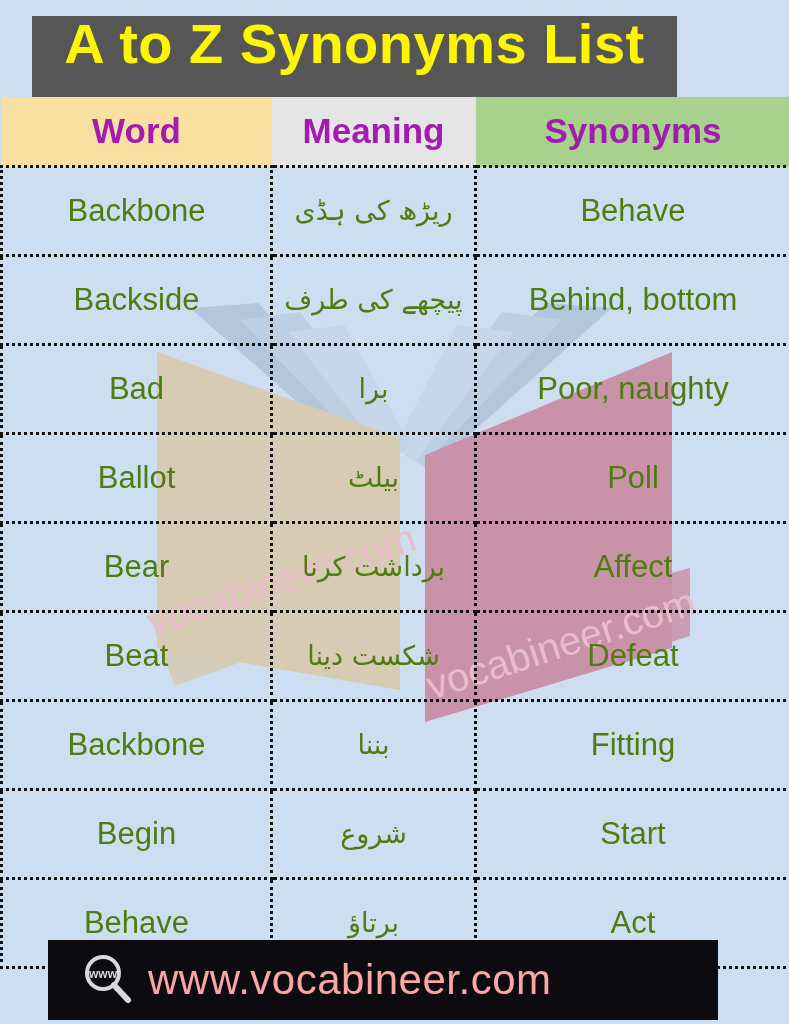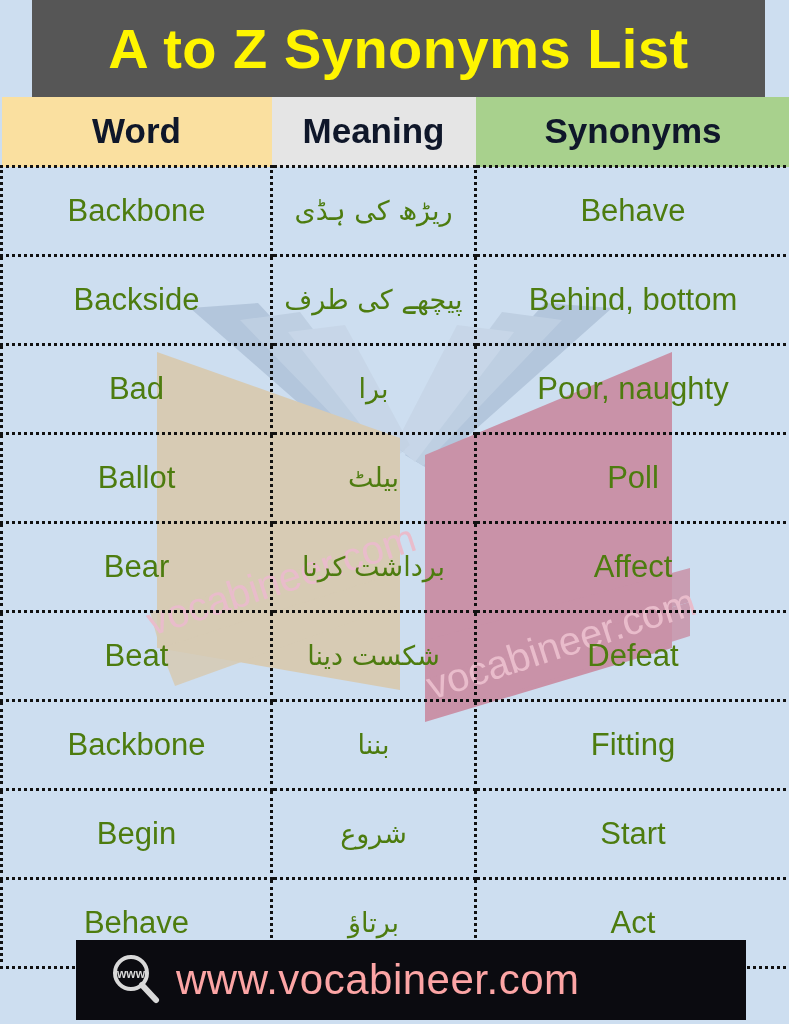--- a/index.html
+++ b/index.html
@@ -17,26 +17,25 @@
     width: 789px;
     height: 1024px;
     overflow: hidden;
     background: #cddef0;
   }
 
   
   .title-bar {
     position: absolute;
     left: 32px;
-    top: 0px;
-    width: 733px;
+    top: 16px;
+    width: 645px;
     height: 97px;
     background: #565656;
     display: flex;
-    align-items: center;
     justify-content: center;
   }
   .title-text {
     color: #fff500;
     font-size: 56px;
     font-weight: bold;
     letter-spacing: 0.5px;
     line-height: 1;
     white-space: nowrap;
     font-family: "Liberation Sans", sans-serif;
@@ -72,21 +71,21 @@
     text-align: center;
     vertical-align: middle;
     background: transparent;
   }
 
   
   .hdr-row th {
     height: 68px;
     font-size: 35px;
     font-weight: bold;
-    color: #0f172a;
+    color: #a21caf;
     border: none;
   }
   th.h-word    { background: #fae0a0; }
   th.h-meaning { background: #e5e5e5; }
   th.h-syn     { background: #a8d18d; }
 
   
   .body-row td {
     height: 86px;
     font-size: 31px;
@@ -112,21 +111,21 @@
   }
 
   
   col.w-word { width: 270px; }
   col.w-mean { width: 204px; }
   col.w-syn  { width: 315px; }
 
   
   .footer-bar {
     position: absolute;
-    left: 76px;
+    left: 48px;
     top: 940px;
     width: 670px;
     height: 80px;
     background: #0b0b10;
     display: flex;
     align-items: center;
     z-index: 3;
   }
   .footer-icon {
     width: 60px;

